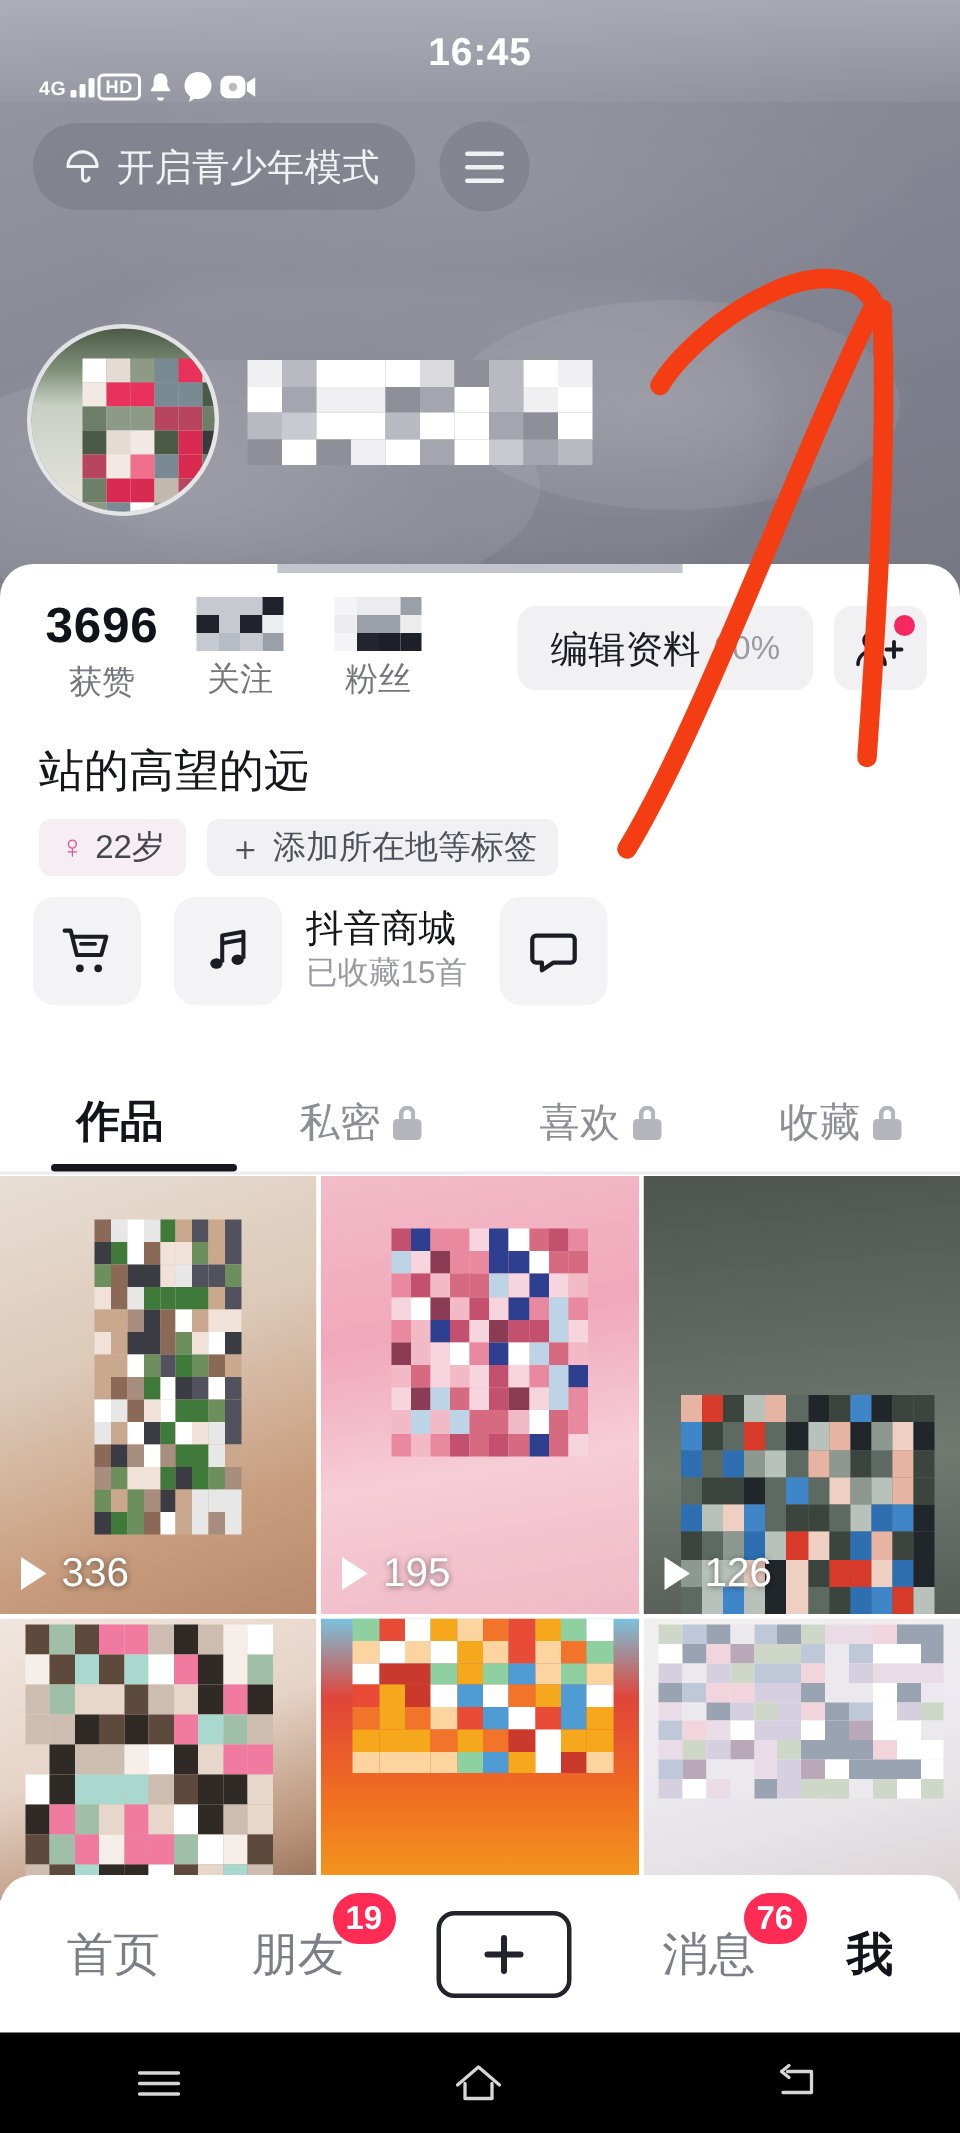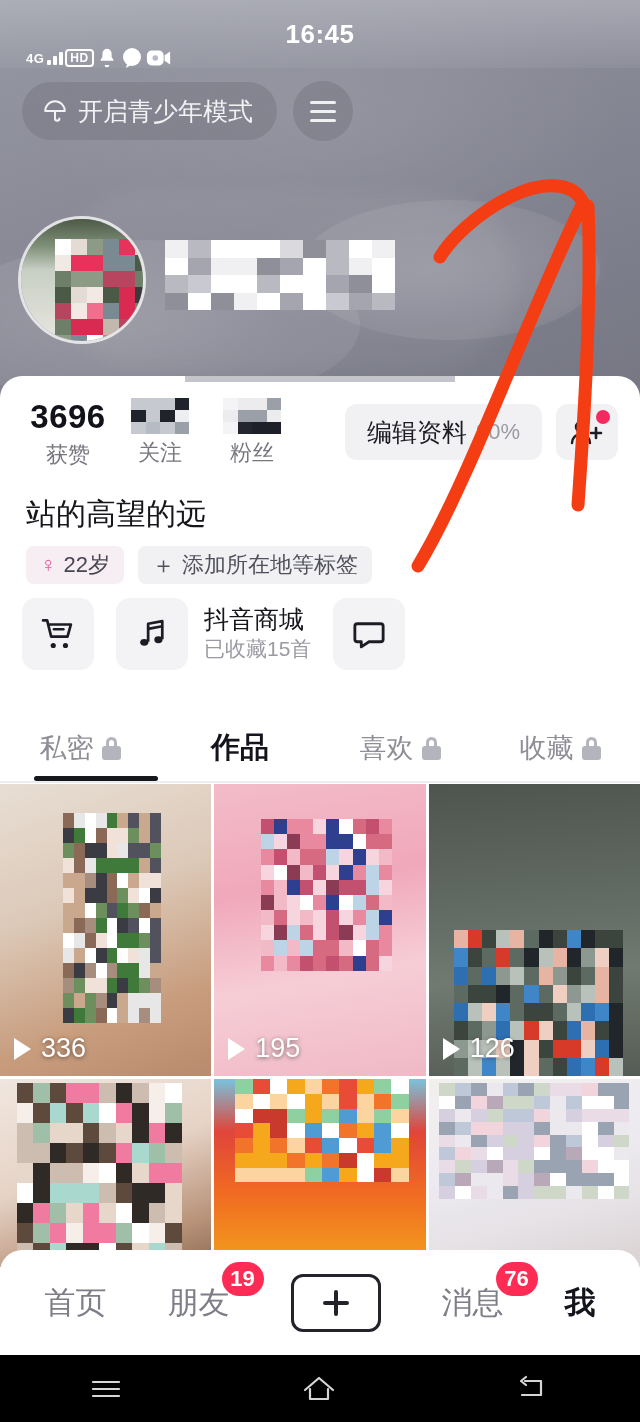--- a/index.html
+++ b/index.html
@@ -400,29 +400,29 @@
       <div class="card">
         <div class="card-ico">
           <svg width="36" height="36" viewBox="0 0 28 28">
             <path d="M5 6h18a2 2 0 0 1 2 2v10a2 2 0 0 1-2 2h-9l-6 4v-4H5a2 2 0 0 1-2-2V8a2 2 0 0 1 2-2z" fill="none" stroke="#1c1c24" stroke-width="2.2" stroke-linejoin="round"></path>
           </svg>
         </div>
       </div>
     </div>
 
     <div class="tabs">
+      <div class="tab active">
+        <span>作品</span>
+      </div>
       <div class="tab">
         <span>私密</span>
         <span class="lock">
             <b></b>
             <i></i>
           </span>
-      </div>
-      <div class="tab active">
-        <span>作品</span>
       </div>
       <div class="tab">
         <span>喜欢</span>
         <span class="lock">
             <b></b>
             <i></i>
           </span>
       </div>
       <div class="tab">
         <span>收藏</span>

